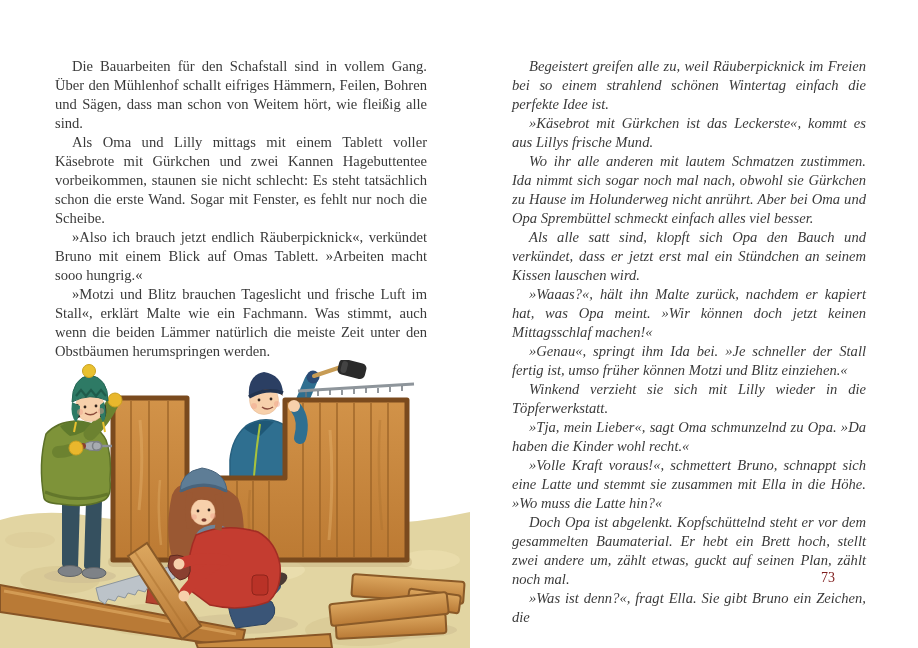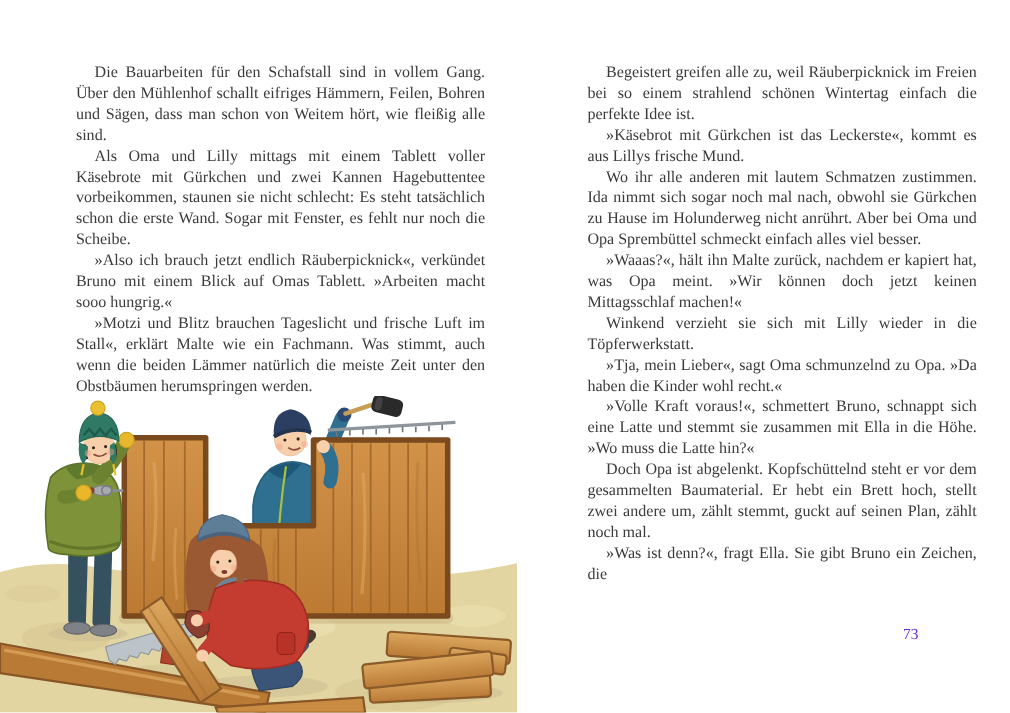--- a/index.html
+++ b/index.html
@@ -1,47 +1,49 @@
 <!DOCTYPE html>
 <html><head>
 <meta charset="utf-8">
 <style>
   html,body{margin:0;padding:0;background:#ffffff;}
   .spread{position:relative;width:918px;height:648px;background:#ffffff;overflow:hidden;
           font-family:"Liberation Serif", serif;color:#3a3a3a;}
   .text-col{position:absolute;top:57px;font-size:14.6px;line-height:19px;text-align:justify;
             color:#3a3a3a;}
-  .text-col.left{left:69px;width:372px;}
-  .text-col.right{left:534px;width:354px;}
+  .text-col.left{left:55px;width:372px;}
+  .text-col.right{left:512px;width:354px;font-style:italic;}
   .par{margin:0;text-indent:17px;}
   .page-number{position:absolute;left:800px;top:570px;width:56px;text-align:center;
-               font-size:14px;color:#6d28d9;}
+               font-size:14px;color:#7f1d1d;}
   .illustration{position:absolute;left:0;top:360px;width:470px;height:288px;}
 </style>
 </head>
 <body>
 
 <div class="spread">
 
   <div class="text-col left">
     <p class="par">Die Bauarbeiten für den Schafstall sind in vollem Gang. Über den Mühlenhof schallt eifriges Hämmern, Feilen, Bohren und Sägen, dass man schon von Weitem hört, wie fleißig alle sind.</p>
     <p class="par">Als Oma und Lilly mittags mit einem Tablett voller Käsebrote mit Gürkchen und zwei Kannen Hagebuttentee vorbeikommen, staunen sie nicht schlecht: Es steht tatsächlich schon die erste Wand. Sogar mit Fenster, es fehlt nur noch die Scheibe.</p>
     <p class="par">»Also ich brauch jetzt endlich Räuberpicknick«, verkündet Bruno mit einem Blick auf Omas Tablett. »Arbeiten macht sooo hungrig.«</p>
     <p class="par">»Motzi und Blitz brauchen Tageslicht und frische Luft im Stall«, erklärt Malte wie ein Fachmann. Was stimmt, auch wenn die beiden Lämmer natürlich die meiste Zeit unter den Obstbäumen herumspringen werden.</p>
   </div>
 
   <div class="text-col right">
     <p class="par">Begeistert greifen alle zu, weil Räuberpicknick im Freien bei so einem strahlend schönen Wintertag einfach die perfekte Idee ist.</p>
     <p class="par">»Käsebrot mit Gürkchen ist das Leckerste«, kommt es aus Lillys frische Mund.</p>
     <p class="par">Wo ihr alle anderen mit lautem Schmatzen zustimmen. Ida nimmt sich sogar noch mal nach, obwohl sie Gürkchen zu Hause im Holunderweg nicht anrührt. Aber bei Oma und Opa Sprembüttel schmeckt einfach alles viel besser.</p>
+    <p class="par">Als alle satt sind, klopft sich Opa den Bauch und verkündet, dass er jetzt erst mal ein Stündchen an seinem Kissen lauschen wird.</p>
     <p class="par">»Waaas?«, hält ihn Malte zurück, nachdem er kapiert hat, was Opa meint. »Wir können doch jetzt keinen Mittagsschlaf machen!«</p>
+    <p class="par">»Genau«, springt ihm Ida bei. »Je schneller der Stall fertig ist, umso früher können Motzi und Blitz einziehen.«</p>
     <p class="par">Winkend verzieht sie sich mit Lilly wieder in die Töpferwerkstatt.</p>
     <p class="par">»Tja, mein Lieber«, sagt Oma schmunzelnd zu Opa. »Da haben die Kinder wohl recht.«</p>
     <p class="par">»Volle Kraft voraus!«, schmettert Bruno, schnappt sich eine Latte und stemmt sie zusammen mit Ella in die Höhe. »Wo muss die Latte hin?«</p>
-    <p class="par">Doch Opa ist abgelenkt. Kopfschüttelnd steht er vor dem gesammelten Baumaterial. Er hebt ein Brett hoch, stellt zwei andere um, zählt stemmt, guckt auf seinen Plan, zählt noch mal.</p>
+    <p class="par">Doch Opa ist abgelenkt. Kopfschüttelnd steht er vor dem gesammelten Baumaterial. Er hebt ein Brett hoch, stellt zwei andere um, zählt etwas, guckt auf seinen Plan, zählt noch mal.</p>
     <p class="par">»Was ist denn?«, fragt Ella. Sie gibt Bruno ein Zeichen, die</p>
   </div>
 
   <div class="page-number">73</div>
 
   <svg class="illustration" viewBox="0 0 470 288" width="470" height="288" xmlns="http://www.w3.org/2000/svg">
     <defs>
       <linearGradient id="wd" x1="0" y1="0" x2="0" y2="1">
         <stop offset="0" stop-color="#d29349"></stop>
           <stop offset="1" stop-color="#bc7a33"></stop>

